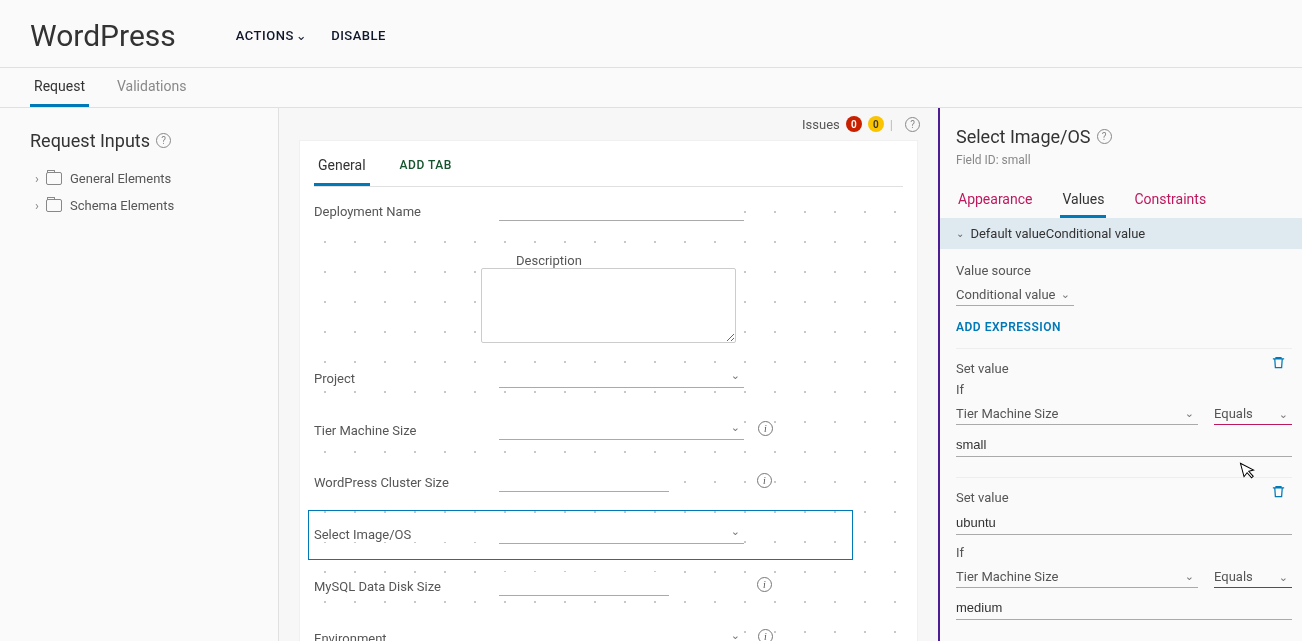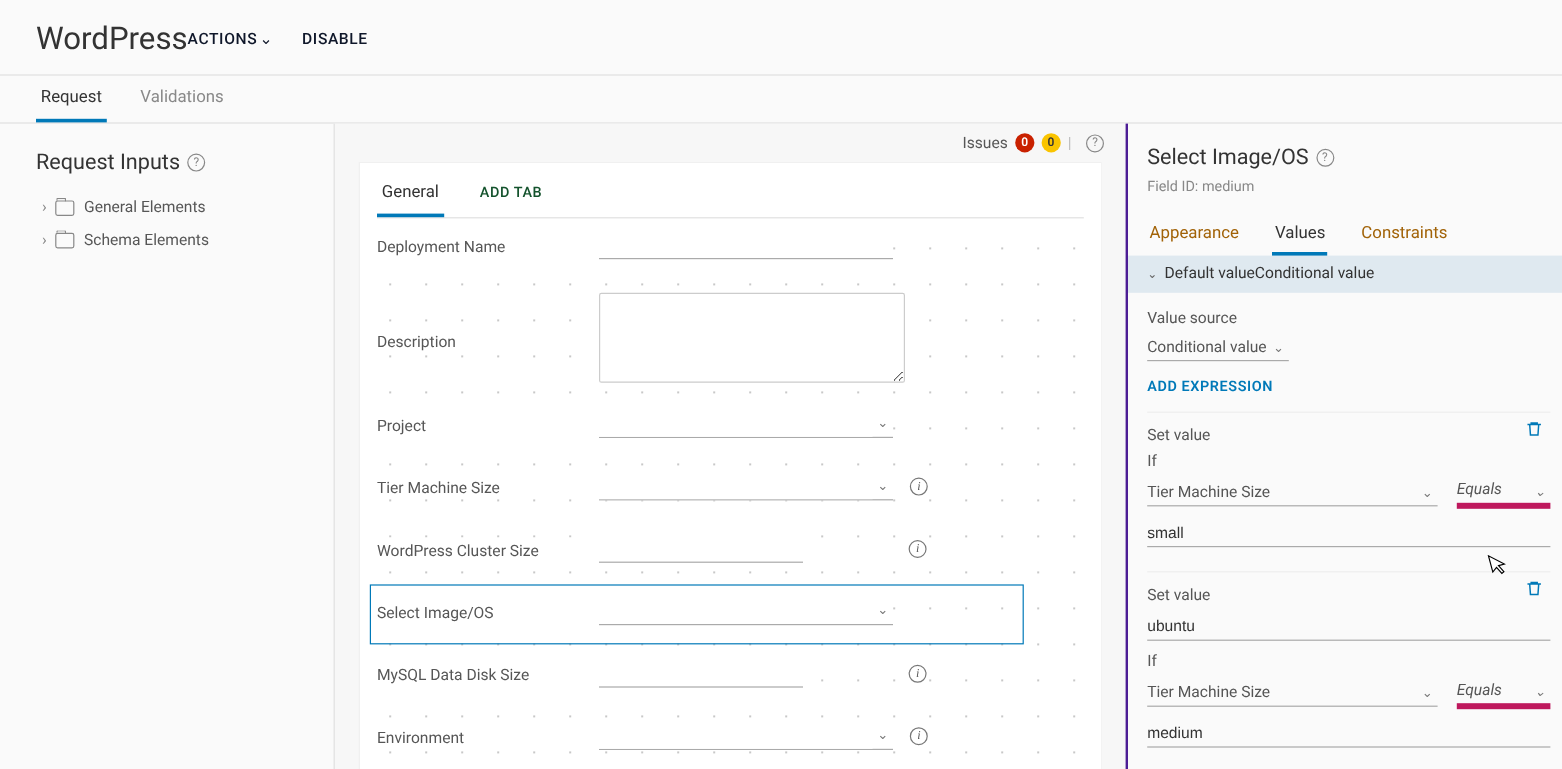--- a/index.html
+++ b/index.html
@@ -1,19 +1,19 @@
 <!DOCTYPE html>
 <html><head>
 <meta charset="utf-8">
 <style>
   * { box-sizing: border-box; margin: 0; padding: 0; }
   body { font-family: -apple-system, BlinkMacSystemFont, "Segoe UI", Roboto, Arial, sans-serif; font-size: 13px; color: #565656; background: #fafafa; width: 1302px; height: 641px; overflow: hidden; }
   
   .header { display: flex; align-items: center; padding: 18px 30px 14px; border-bottom: 1px solid #e0e0e0; }
-  .page-title { font-size: 26px; font-weight: 400; color: #333; }
+  .page-title { font-size: 30px; font-weight: 400; color: #333; margin-right: 60px; }
   .header-link { color: #0f172a; font-size: 13px; font-weight: 500; letter-spacing: 0.5px; text-transform: uppercase; margin-right: 24px; cursor: pointer; display: inline-flex; align-items: center; }
   .chev-down { margin-left: 2px; }
   
   .top-tabs { display: flex; padding: 0 30px; border-bottom: 1px solid #e0e0e0; }
   .top-tab { padding: 10px 4px; margin-right: 24px; font-size: 14px; color: #888; cursor: pointer; border-bottom: 3px solid transparent; }
   .top-tab.active { color: #333; border-bottom-color: #0079b8; }
   
   .main { display: flex; height: calc(641px - 60px - 42px); }
   
   .left-panel { width: 278px; padding: 22px 20px 0 30px; }
@@ -36,50 +36,50 @@
   .canvas-tab { padding: 0 4px 10px; margin-right: 26px; font-size: 14px; color: #333; cursor: pointer; border-bottom: 3px solid transparent; }
   .canvas-tab.active { border-bottom-color: #0079b8; text-align: center; }
   .add-tab { color: #14532d; font-size: 12px; font-weight: 500; letter-spacing: 0.5px; }
   
   .form-area { padding: 10px 14px 20px; position: relative;
     background-image: radial-gradient(circle, #c8c8c8 1px, transparent 1px);
     background-size: 30px 30px;
     background-position: 10px 10px;
   }
   .form-row { display: flex; align-items: center; margin-bottom: 28px; position: relative; }
-  .form-row.tall { margin-bottom: 10px; }
+  .form-row.tall { margin-bottom: 10px; flex-direction: column; }
   .form-label { width: 185px; font-size: 13px; color: #565656; padding-top: 4px; background: #fff; }
   .form-field { flex: 0 0 auto; }
   .underline-input { width: 245px; background: #fff; border: none; border-bottom: 1px solid #aaa; font-size: 13px; padding: 4px 0; }
   .underline-input.narrow { width: 170px; }
   .textarea { width: 255px; height: 75px; border: 1px solid #ccc; border-radius: 2px; resize: both; background: #fff; font-size: 13px; padding: 4px; }
   .select-wrap { width: 245px; display: flex; align-items: center; background: #fff; border-bottom: 1px solid #aaa; }
   .select-wrap .underline-input { border: none; flex: 1; }
   .chev { color: #777; font-size: 11px; padding: 0 4px; }
   .info-icon { display: inline-flex; width: 15px; height: 15px; border: 1px solid #777; border-radius: 50%; font-size: 10px; align-items: center; justify-content: center; margin-left: 14px; color: #555; font-style: italic; font-family: Georgia, serif; background: #fff; }
   .selected-field { position: absolute; left: -6px; right: 50px; top: -10px; height: 50px; border: 1px solid #0079b8; pointer-events: none; }
   
   .right-panel { width: 362px; padding: 18px 10px 0 16px; overflow-y: auto; }
   .rp-heading { font-size: 18px; color: #333; display: flex; align-items: center; margin-bottom: 6px; }
   .rp-sub { font-size: 12px; color: #888; margin-bottom: 16px; }
   .rp-tabs { display: flex; }
-  .rp-tab { padding: 8px 2px; margin-right: 26px; font-size: 14px; color: #a16207; cursor: pointer; border-bottom: 3px solid transparent; }
+  .rp-tab { padding: 8px 2px; margin-right: 26px; font-size: 14px; color: #be185d; cursor: pointer; border-bottom: 3px solid transparent; }
   .rp-tab.active { color: #333; border-bottom-color: #0079b8; }
   .accordion-head { background: #dfe9f0; margin: 0 -10px 14px -16px; padding: 8px 16px; font-size: 13px; color: #333; display: flex; align-items: center; }
   .acc-caret { margin-right: 6px; color: #666; font-size: 10px; }
   .section-label { font-size: 13px; color: #565656; margin-bottom: 6px; }
   .rp-select { display: flex; align-items: center; border-bottom: 1px solid #aaa; width: 118px; font-size: 13px; padding: 3px 0; color: #555; }
   .rp-select .chev { margin-left: auto; }
   .add-expr { color: #0079b8; font-size: 12px; font-weight: 600; letter-spacing: 0.5px; margin: 14px 0; cursor: pointer; }
   .expr-block { border-top: 1px solid #eee; padding: 12px 0 10px; position: relative; }
   .trash { position: absolute; top: 6px; right: 6px; color: #0079b8; cursor: pointer; }
   .rp-input-full { width: 100%; border: none; border-bottom: 1px solid #aaa; font-size: 13px; padding: 4px 0; color: #333; margin-bottom: 10px; background: transparent; }
   .cond-row { display: flex; gap: 16px; align-items: center; margin-bottom: 8px; }
   .cond-select { flex: 1; display: flex; align-items: center; border-bottom: 1px solid #aaa; font-size: 13px; padding: 3px 0; color: #555; }
-  .cond-op { display: flex; align-items: flex-end; border-bottom: 5px solid #be185d; font-size: 13px; padding: 3px 0; color: #555; width: 78px; font-style: italic; }
+  .cond-op { display: flex; align-items: flex-end; border-bottom: 1px solid #be185d; font-size: 13px; padding: 3px 0; color: #555; width: 78px; }
   .cursor-img { position: absolute; right: 44px; top: 460px; font-size: 16px; pointer-events: none; transform: rotate(-15deg); }
 </style>
 </head>
 <body>
 
 <div class="header">
   <div class="page-title">WordPress</div>
   <span class="header-link">
     <span>ACTIONS</span>
     <span class="chev-down">⌄</span>
@@ -194,21 +194,21 @@
         </div>
       </div>
     </div>
   </div>
 
   <div class="right-panel">
     <div class="rp-heading">
       <span>Select Image/OS</span>
       <span class="help-circle">?</span>
     </div>
-    <div class="rp-sub">Field ID: medium</div>
+    <div class="rp-sub">Field ID: small</div>
 
     <div class="rp-tabs">
       <div class="rp-tab">Appearance</div>
       <div class="rp-tab active">Values</div>
       <div class="rp-tab">Constraints</div>
     </div>
 
     <div class="accordion-head">
       <span class="acc-caret">⌄</span>
       <span>Default value</span>

